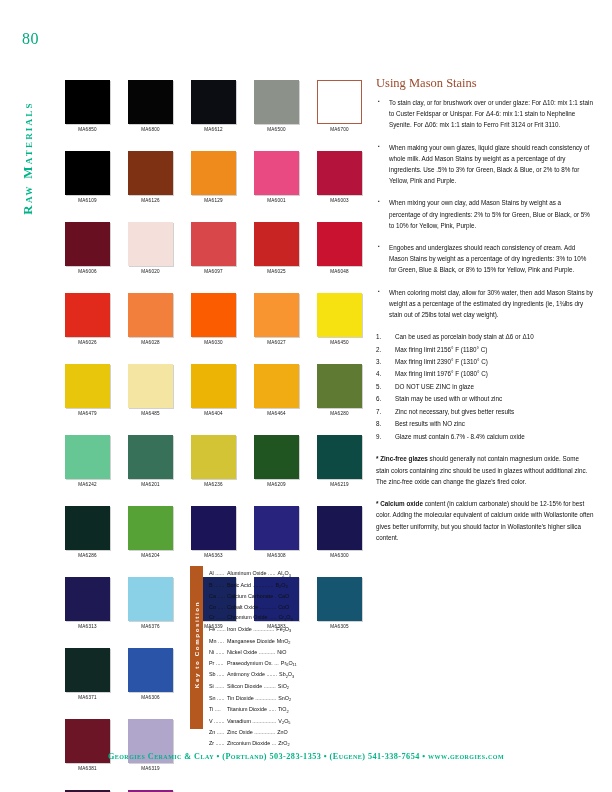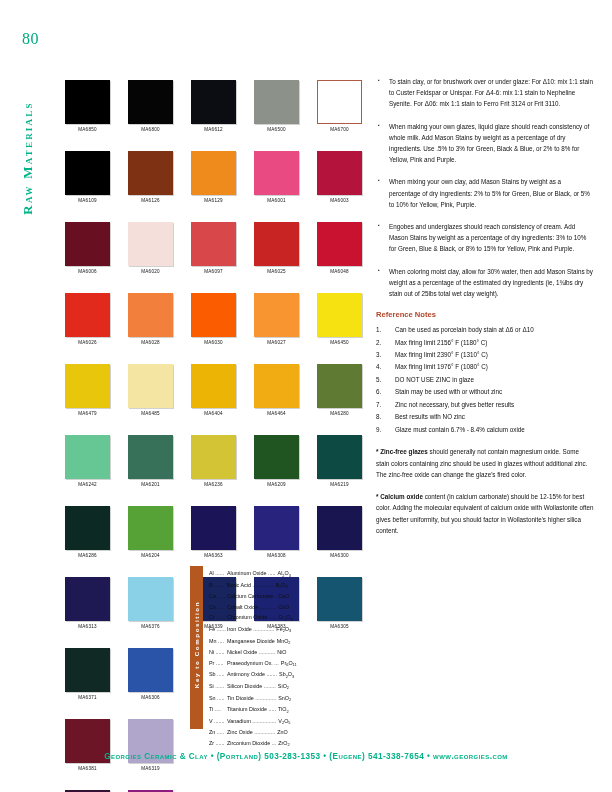--- a/index.html
+++ b/index.html
@@ -93,21 +93,21 @@
   }
   ol.refs>li:before{
     content:counter(rf) ".";position:absolute;left:0;top:0;
   }
   .note{font-size:6.3px;line-height:11.6px;color:#111;margin-top:10px;}
   .note b{font-weight:bold;}
 
   
   .footer{
     position:absolute;left:0;right:0;top:752px;text-align:center;
-    font-family:Liberation Sans, sans-serif;
+    font-family:Liberation Serif, serif;
     font-size:8.2px;color:#00b388;letter-spacing:.45px;
     font-variant:small-caps;font-weight:bold;
   }
 </style>
 </head>
 <body>
 
 <div class="page">
 
   <div class="page-num">80</div>
@@ -402,29 +402,29 @@
         </div>
         <div class="keyrow">
           <span class="k-sym">Zr ......</span>
           <span class="k-name"> Zirconium Dioxide ...</span>
           <span class="k-form"> ZrO<sub>2</sub></span>
         </div>
       </div>
   </div>
 
   <div class="rcol">
+    <h2 class="r-head">Using Mason Stains</h2>
     <ul class="bullets" id="using-bullets">
         <li>To stain clay, or for brushwork over or under glaze: For Δ10: mix 1:1 stain to Custer Feldspar or Unispar. For Δ4-6: mix 1:1 stain to Nepheline Syenite. For Δ06: mix 1:1 stain to Ferro Frit 3124 or Frit 3110.</li>
         <li>When making your own glazes, liquid glaze should reach consistency of whole milk. Add Mason Stains by weight as a percentage of dry ingredients. Use .5% to 3% for Green, Black &amp; Blue, or 2% to 8% for Yellow, Pink and Purple.</li>
         <li>When mixing your own clay, add Mason Stains by weight as a percentage of dry ingredients: 2% to 5% for Green, Blue or Black, or 5% to 10% for Yellow, Pink, Purple.</li>
         <li>Engobes and underglazes should reach consistency of cream. Add Mason Stains by weight as a percentage of dry ingredients: 3% to 10% for Green, Blue &amp; Black, or 8% to 15% for Yellow, Pink and Purple.</li>
         <li>When coloring moist clay, allow for 30% water, then add Mason Stains by weight as a percentage of the estimated dry ingredients (ie, 1¾lbs dry stain out of 25lbs total wet clay weight).</li>
       </ul>
 
-    <div class="ref-head">Reference Notes</div>
     <ol class="refs" id="ref-list">
         <li>Can be used as porcelain body stain at Δ6 or Δ10</li>
         <li>Max firing limit 2156° F (1180° C)</li>
         <li>Max firing limit 2390° F (1310° C)</li>
         <li>Max firing limit 1976° F (1080° C)</li>
         <li>DO NOT USE ZINC in glaze</li>
         <li>Stain may be used with or without zinc</li>
         <li>Zinc not necessary, but gives better results</li>
         <li>Best results with NO zinc</li>
         <li>Glaze must contain 6.7% - 8.4%  calcium oxide</li>

